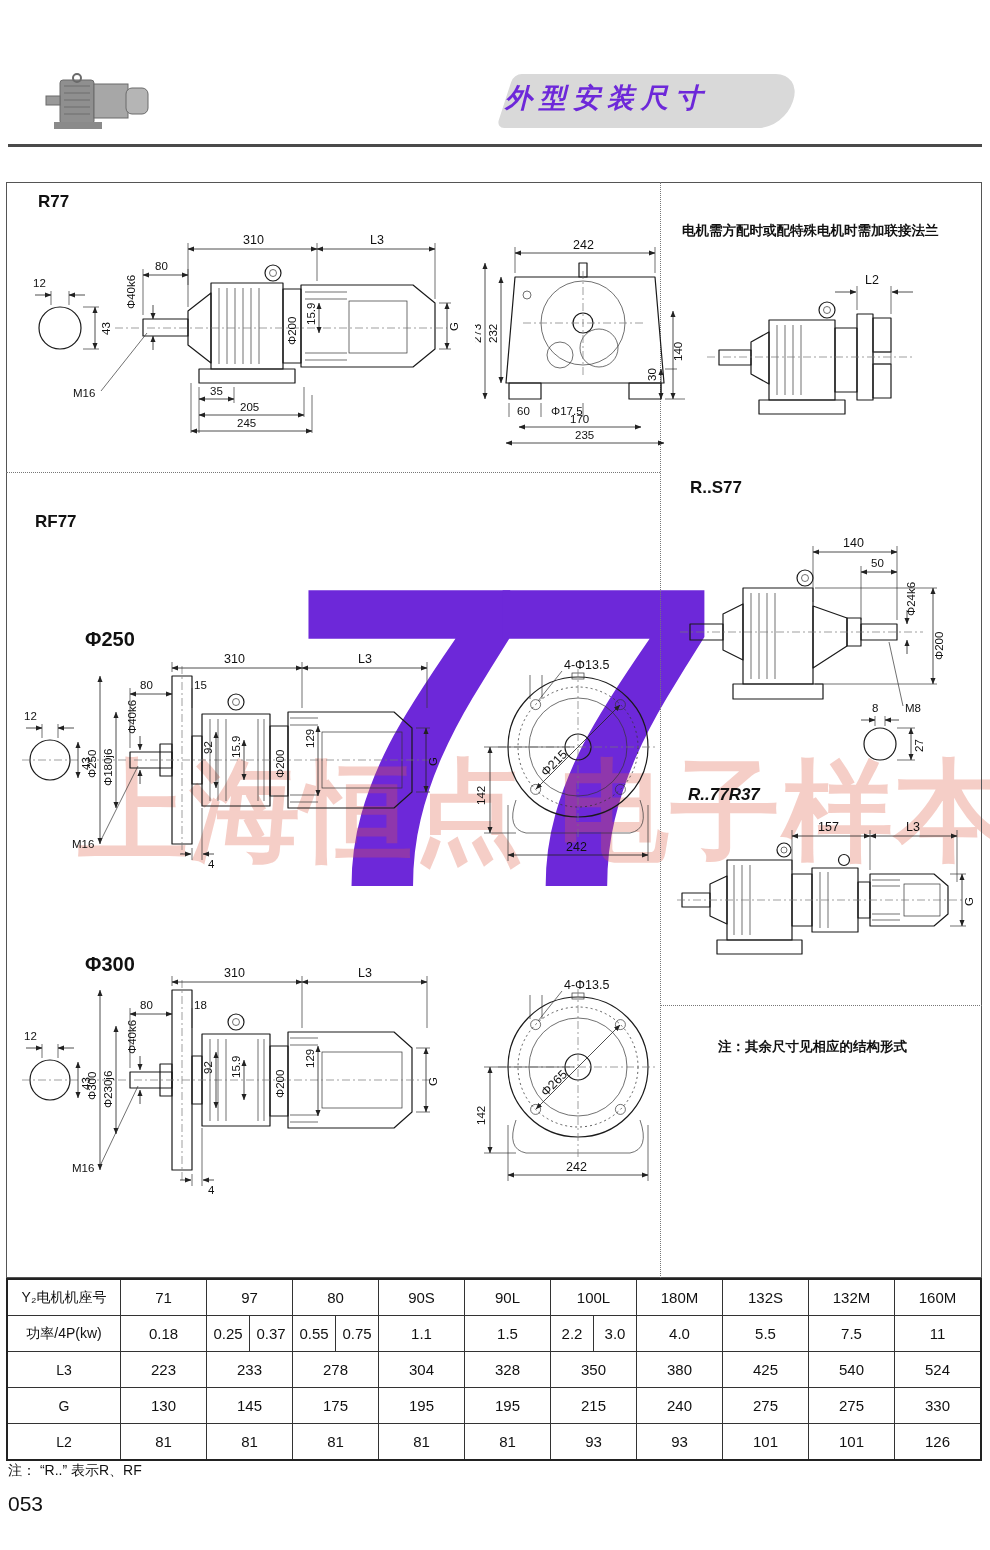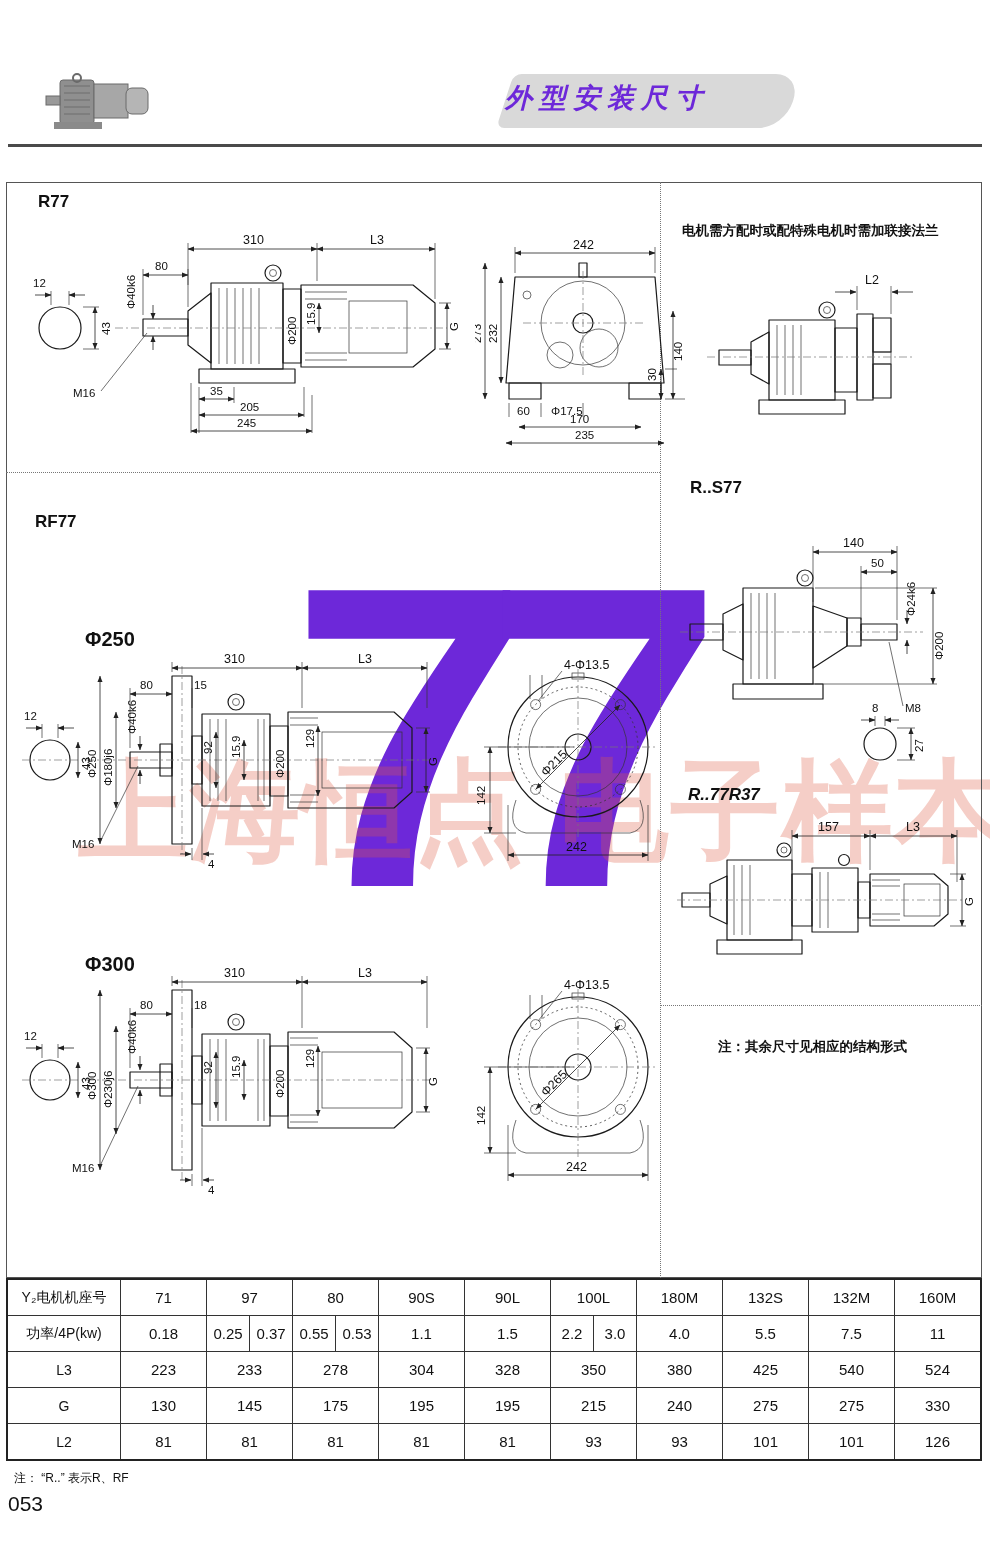--- a/index.html
+++ b/index.html
@@ -32,21 +32,21 @@
   .bc{stroke:#333;stroke-width:.8;fill:none;stroke-dasharray:2 3;}
   
   .tbl{left:6px;top:1278px;width:976px;border:2px solid #222;box-sizing:border-box;z-index:3;background:transparent;}
   .tr{display:flex;height:35px;border-top:1.5px solid #333;}
   .tr:first-child{border-top:none;}
   .tc{border-left:1.5px solid #333;flex:1 1 0;display:flex;align-items:center;justify-content:center;font-size:15px;}
   .tc.lbl{flex:0 0 112px;border-left:none;font-size:14px;}
   .tc.split{padding:0;text-align:center;}
   .tc.split span{flex:1;display:flex;align-items:center;justify-content:center;height:100%;}
   .tc.split span + span{border-left:1.5px solid #333;}
-  .foot{left:14px;top:1462px;font-size:12px;z-index:3;margin-top:8px;}
+  .foot{left:8px;top:1462px;font-size:14px;z-index:3;}
   .pageno{left:8px;top:1492px;font-size:21px;z-index:3;}
 </style>
 </head>
 <body>
 
 <svg width="0" height="0" class="abs" aria-hidden="true">
   <defs>
     <marker id="ar" viewBox="0 0 10 10" refX="9.5" refY="5" markerWidth="8" markerHeight="8" orient="auto-start-reverse">
       <path d="M0,1 L10,5 L0,9 z" fill="#222"></path>
     </marker>
@@ -463,21 +463,21 @@
   </div>
   <div class="tr">
     <div class="tc lbl">功率/4P(kw)</div>
     <div class="tc">0.18</div>
     <div class="tc split">
         <span>0.25</span>
         <span>0.37</span>
       </div>
     <div class="tc split">
         <span>0.55</span>
-        <span>0.53</span>
+        <span>0.75</span>
       </div>
     <div class="tc">1.1</div>
     <div class="tc">1.5</div>
     <div class="tc split">
         <span>2.2</span>
         <span>3.0</span>
       </div>
     <div class="tc">4.0</div>
     <div class="tc">5.5</div>
     <div class="tc">7.5</div>

